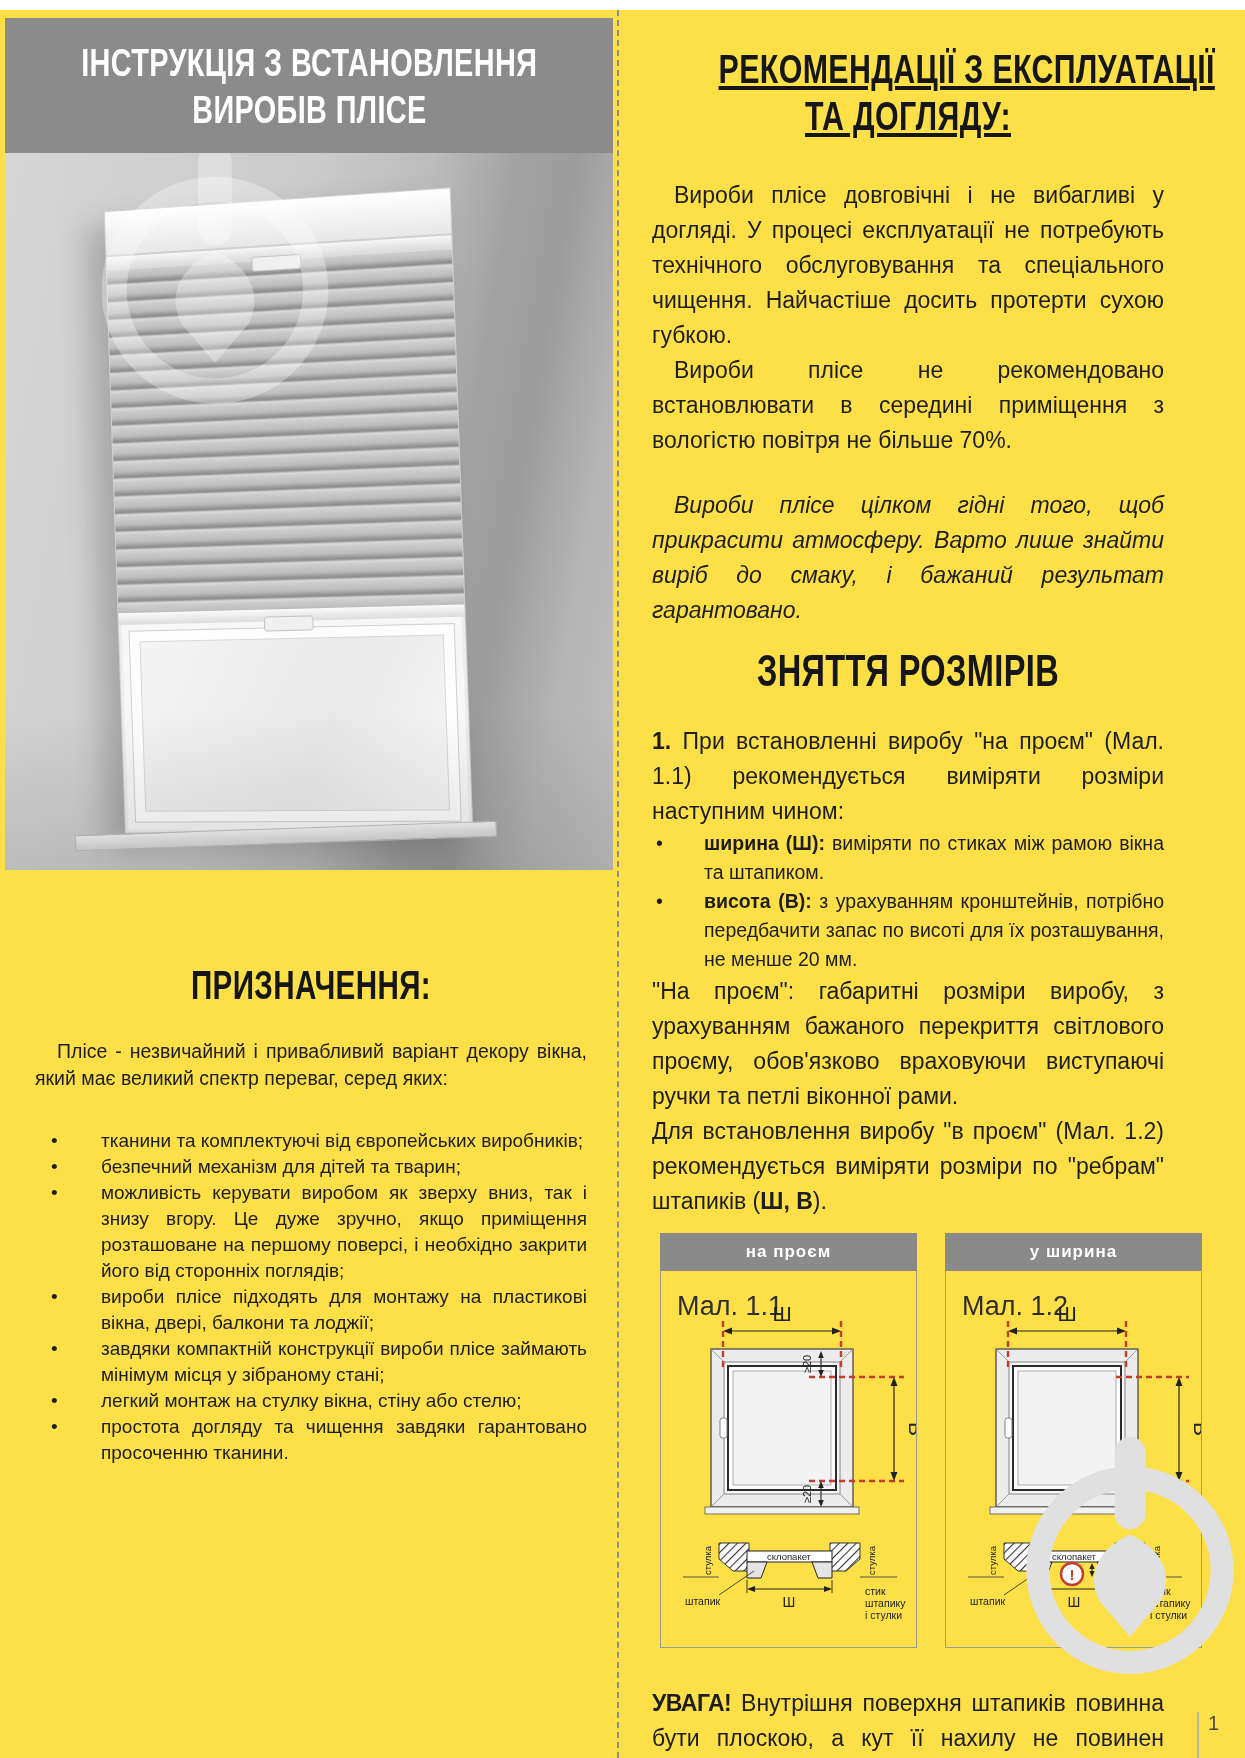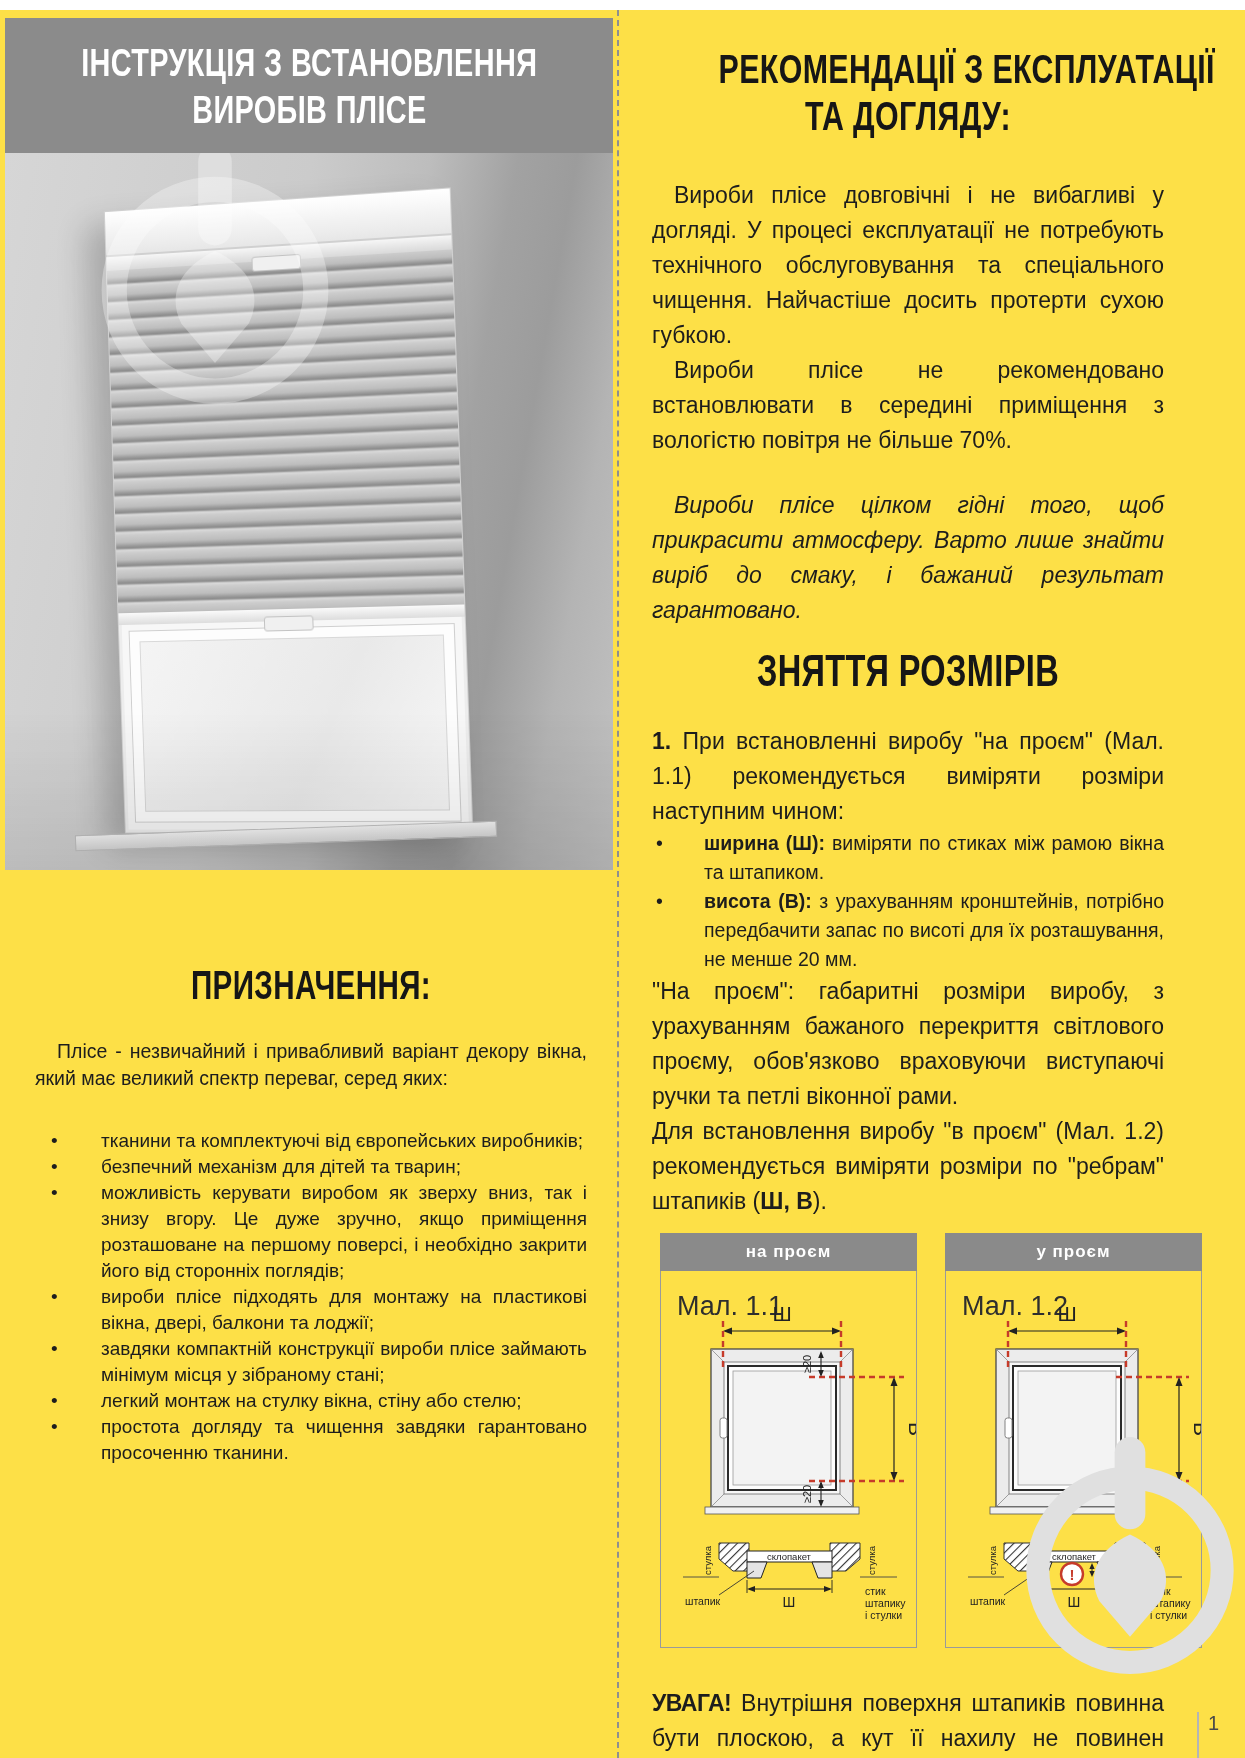--- a/index.html
+++ b/index.html
@@ -58,21 +58,21 @@
     text-align:center; }
   .body { font-size:19.5px; line-height:27px; text-align:justify; margin:0; }
   .intro { margin-top:30px; }
   .indent { text-indent:22px; }
   .bullets { list-style:none; margin:36px 0 0 0; padding:0; font-size:19px; line-height:26px; }
   .bullets li { position:relative; padding-left:66px; text-align:justify; }
   .bullets .dot { position:absolute; left:16px; top:0; }
 
   
   .col-right { position:absolute; left:652px; top:0; width:512px; }
-  .care-title { margin:36px 0 0 0; color:#161616; }
+  .care-title { margin:36px 0 0 0; color:#161616;text-decoration:underline; }
   .care-title .cond { font-size:41px; line-height:47px; text-align:center; }
   .rbody { font-size:23px; line-height:35px; text-align:justify; margin:0; }
   .p1 { margin-top:38px; }
   .p3 { margin-top:30px; font-style:italic; }
   .sizing-title { margin:20px 0 0 0; font-size:44px; line-height:46px; color:#161616; text-align:center; }
   .step1 { margin-top:30px; }
   .mlist { list-style:none; margin:0; padding:0; font-size:19.5px; line-height:29px; }
   .mlist li { position:relative; padding-left:52px; text-align:justify; }
   .mlist .dot { position:absolute; left:4px; top:0; }
   b.inlb { font-weight:700; }
@@ -244,21 +244,21 @@
             <polygon points="171,318 163,315 163,321" fill="#222222"></polygon>
             <text x="128" y="336" font-size="14" fill="#222222" text-anchor="middle">Ш</text>
             <text x="204" y="324" font-size="10.5" fill="#222222">стик</text>
             <text x="204" y="336" font-size="10.5" fill="#222222">штапику</text>
             <text x="204" y="348" font-size="10.5" fill="#222222">і стулки</text>
           </svg>
         </div>
       </figure>
 
       <figure class="diag">
-        <div class="dbar">у проєм</div>
+        <div class="dbar">у ширина</div>
         <div class="dbox">
           <svg width="255" height="372" viewBox="0 0 255 372">
             <defs>
               <pattern id="hatchB" patternUnits="userSpaceOnUse" width="6" height="6" patternTransform="rotate(45)">
                 <rect width="6" height="6" fill="#ffffff"></rect>
                 <line x1="0" y1="0" x2="0" y2="6" stroke="#333333" stroke-width="2.2"></line>
               </pattern>
             </defs>
             <text x="16" y="44" font-size="27" fill="#2e2e2e">Мал. 1.2</text>
             <rect x="50" y="78" width="142" height="158" fill="#ececec" stroke="#4a4a4a" stroke-width="1.3"></rect>

